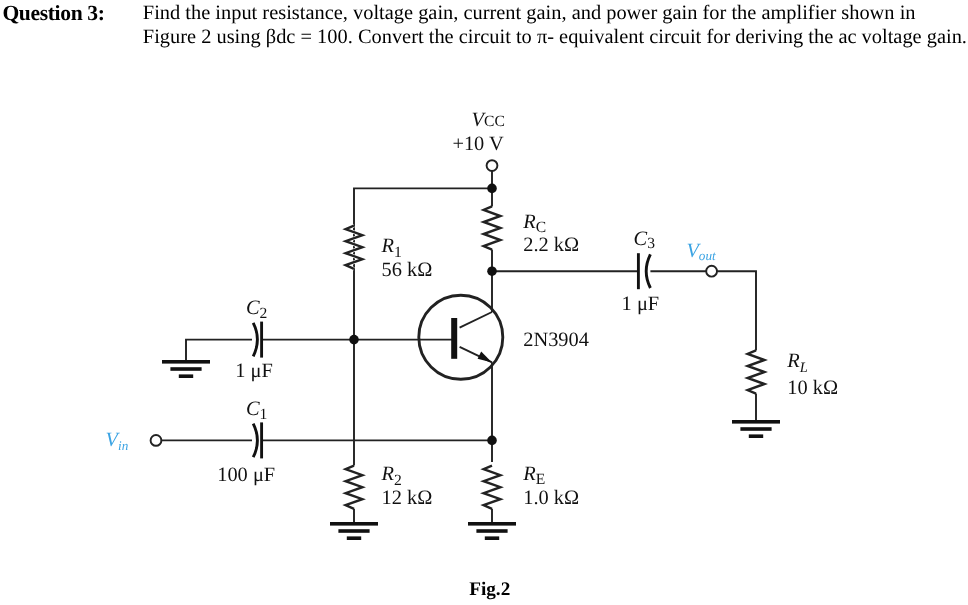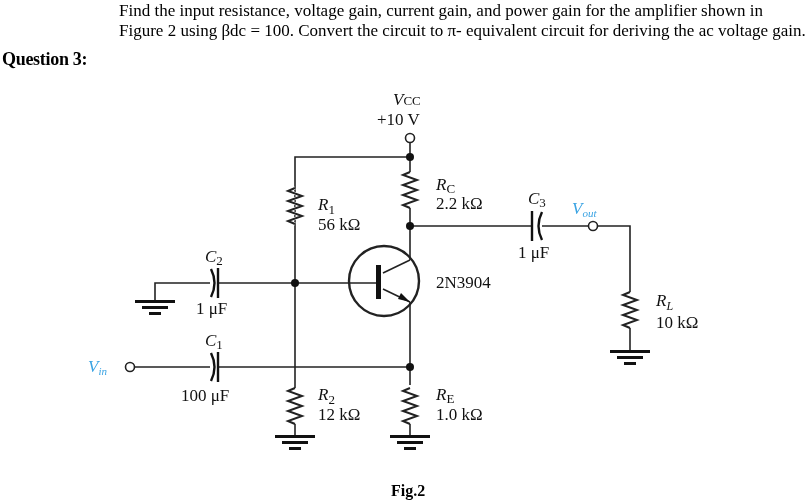--- a/index.html
+++ b/index.html
@@ -1,18 +1,18 @@
 <!DOCTYPE html>
 <html><head>
 <meta charset="utf-8">
 <style>
   html, body { margin:0; padding:0; background:#ffffff; }
   body { width:807px; height:504px; position:relative; overflow:hidden; font-family:"Liberation Serif", serif; color:#000; }
   .q { position:absolute; left:2px; top:1px; width:805px; font-size:17px; line-height:20px; }
-  .q .label { font-weight:bold; font-size:18px; position:absolute; left:0; top:0; letter-spacing:-0.3px;margin-top:48px; }
+  .q .label { font-weight:bold; font-size:18px; position:absolute; left:0; top:0; letter-spacing:-0.3px; }
   .q .text { position:absolute; left:117px; top:0; width:690px; }
   svg { position:absolute; left:0; top:0; }
   .lbl { font-family:"Liberation Serif", serif; font-size:17px; fill:#111; }
   .lbl-it { font-style:italic; }
   .blue { fill:#3aa3e3; font-style:italic; }
   .fig { font-family:"Liberation Serif", serif; font-weight:bold; font-size:16px; fill:#000; }
 </style>
 </head>
 <body>
 

